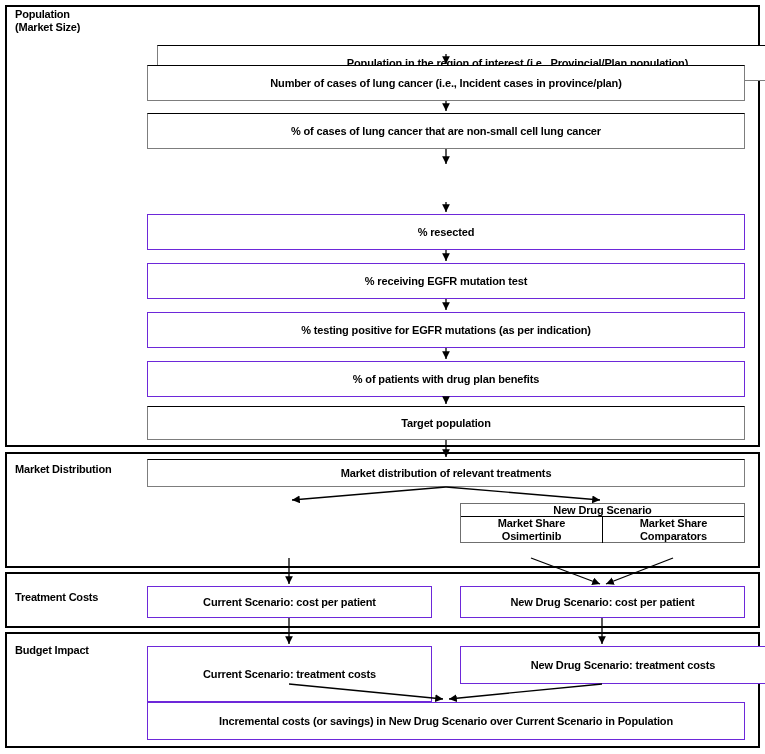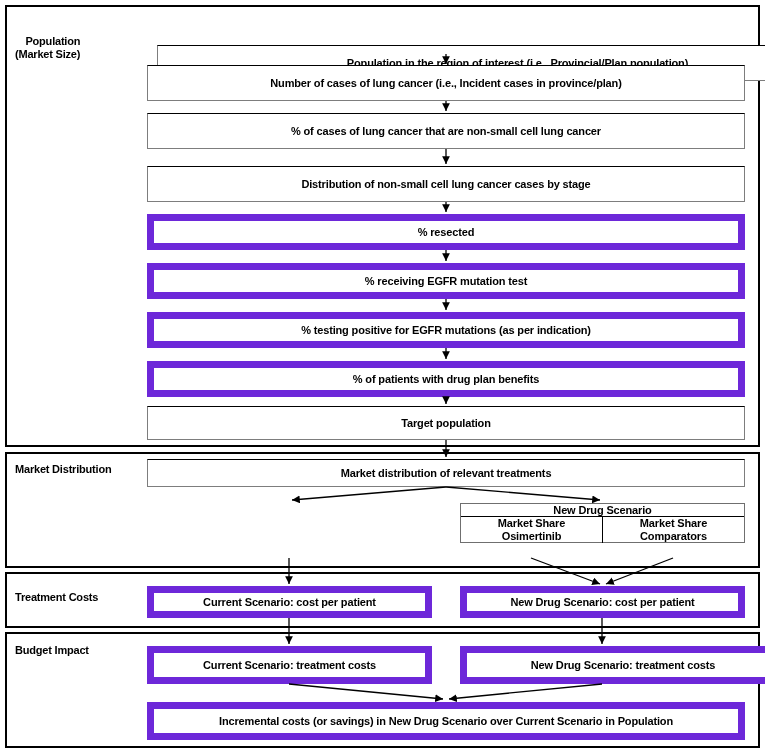--- a/index.html
+++ b/index.html
@@ -59,21 +59,21 @@
     align-items: center;
     justify-content: center;
     text-align: center;
     font-size: 11px;
     font-weight: bold;
     letter-spacing: -0.15px;
     color: #000000;
     z-index: 3;
   }
   .box.plain {
-    border: 7px solid #6d28d9;
+    border: 1px solid #6d28d9;
   }
   .box .txt { padding: 0 6px; line-height: 13px; }
 
   
   .scen {
     position: absolute;
     box-sizing: border-box;
     border: 1px solid #6f6f6f;
     background: #ffffff;
     z-index: 3;
@@ -121,21 +121,21 @@
 </head>
 <body>
 
 <div id="canvas">
 
   <svg class="funnel" viewBox="0 0 765 754" width="765" height="754" aria-hidden="true">
     <polygon points="170,55 735,55 596,435 310,435" fill="#bfbfbf" stroke="none"></polygon>
   </svg>
 
   <div class="panel" style="left:5px; top:5px; width:755px; height:442px;">
-    <div class="panel-label" style="top:28px;text-align:right;">Population
+    <div class="panel-label" style="top:1px;">Population
 (Market Size)</div>
   </div>
 
   <div class="panel" style="left:5px; top:452px; width:755px; height:116px;">
     <div class="panel-label" style="top:9px;">Market Distribution</div>
   </div>
 
   <div class="panel" style="left:5px; top:572px; width:755px; height:56px;">
     <div class="panel-label" style="top:17px;">Treatment Costs</div>
   </div>
@@ -149,23 +149,20 @@
   </div>
 
   <div class="box" style="left:147px; top:65px; width:598px; height:36px;">
     <span class="txt">Number of cases of lung cancer (i.e.,  Incident cases in province/plan)</span>
   </div>
 
   <div class="box" style="left:147px; top:113px; width:598px; height:36px;">
     <span class="txt">% of cases of lung cancer that are non-small cell lung cancer</span>
   </div>
 
-  <div class="box" style="left:147px; top:166px; width:598px; height:36px;">
-    <span class="txt">Distribution of non-small cell lung cancer cases by stage</span>
-  </div>
 
   <div class="box plain" style="left:147px; top:214px; width:598px; height:36px;">
     <span class="txt">% resected</span>
   </div>
 
   <div class="box plain" style="left:147px; top:263px; width:598px; height:36px;">
     <span class="txt">% receiving EGFR mutation test</span>
   </div>
 
   <div class="box plain" style="left:147px; top:312px; width:598px; height:36px;">
@@ -196,21 +193,21 @@
   </div>
 
   <div class="box plain" style="left:147px; top:586px; width:285px; height:32px;">
     <span class="txt">Current Scenario: cost per patient</span>
   </div>
 
   <div class="box plain" style="left:460px; top:586px; width:285px; height:32px;">
     <span class="txt">New Drug Scenario: cost per patient</span>
   </div>
 
-  <div class="box plain" style="left:147px; top:646px; width:285px; height:38px;">
+  <div class="box plain" style="left:147px; top:646px; width:285px; height:56px;">
     <span class="txt">Current Scenario: treatment costs</span>
   </div>
 
   <div class="box plain" style="left:460px; top:646px; width:326px; height:38px;">
     <span class="txt">New Drug Scenario: treatment costs</span>
   </div>
 
   <div class="box plain" style="left:147px; top:702px; width:598px; height:38px;">
     <span class="txt">Incremental costs (or savings) in New Drug Scenario over Current Scenario in Population</span>
   </div>

